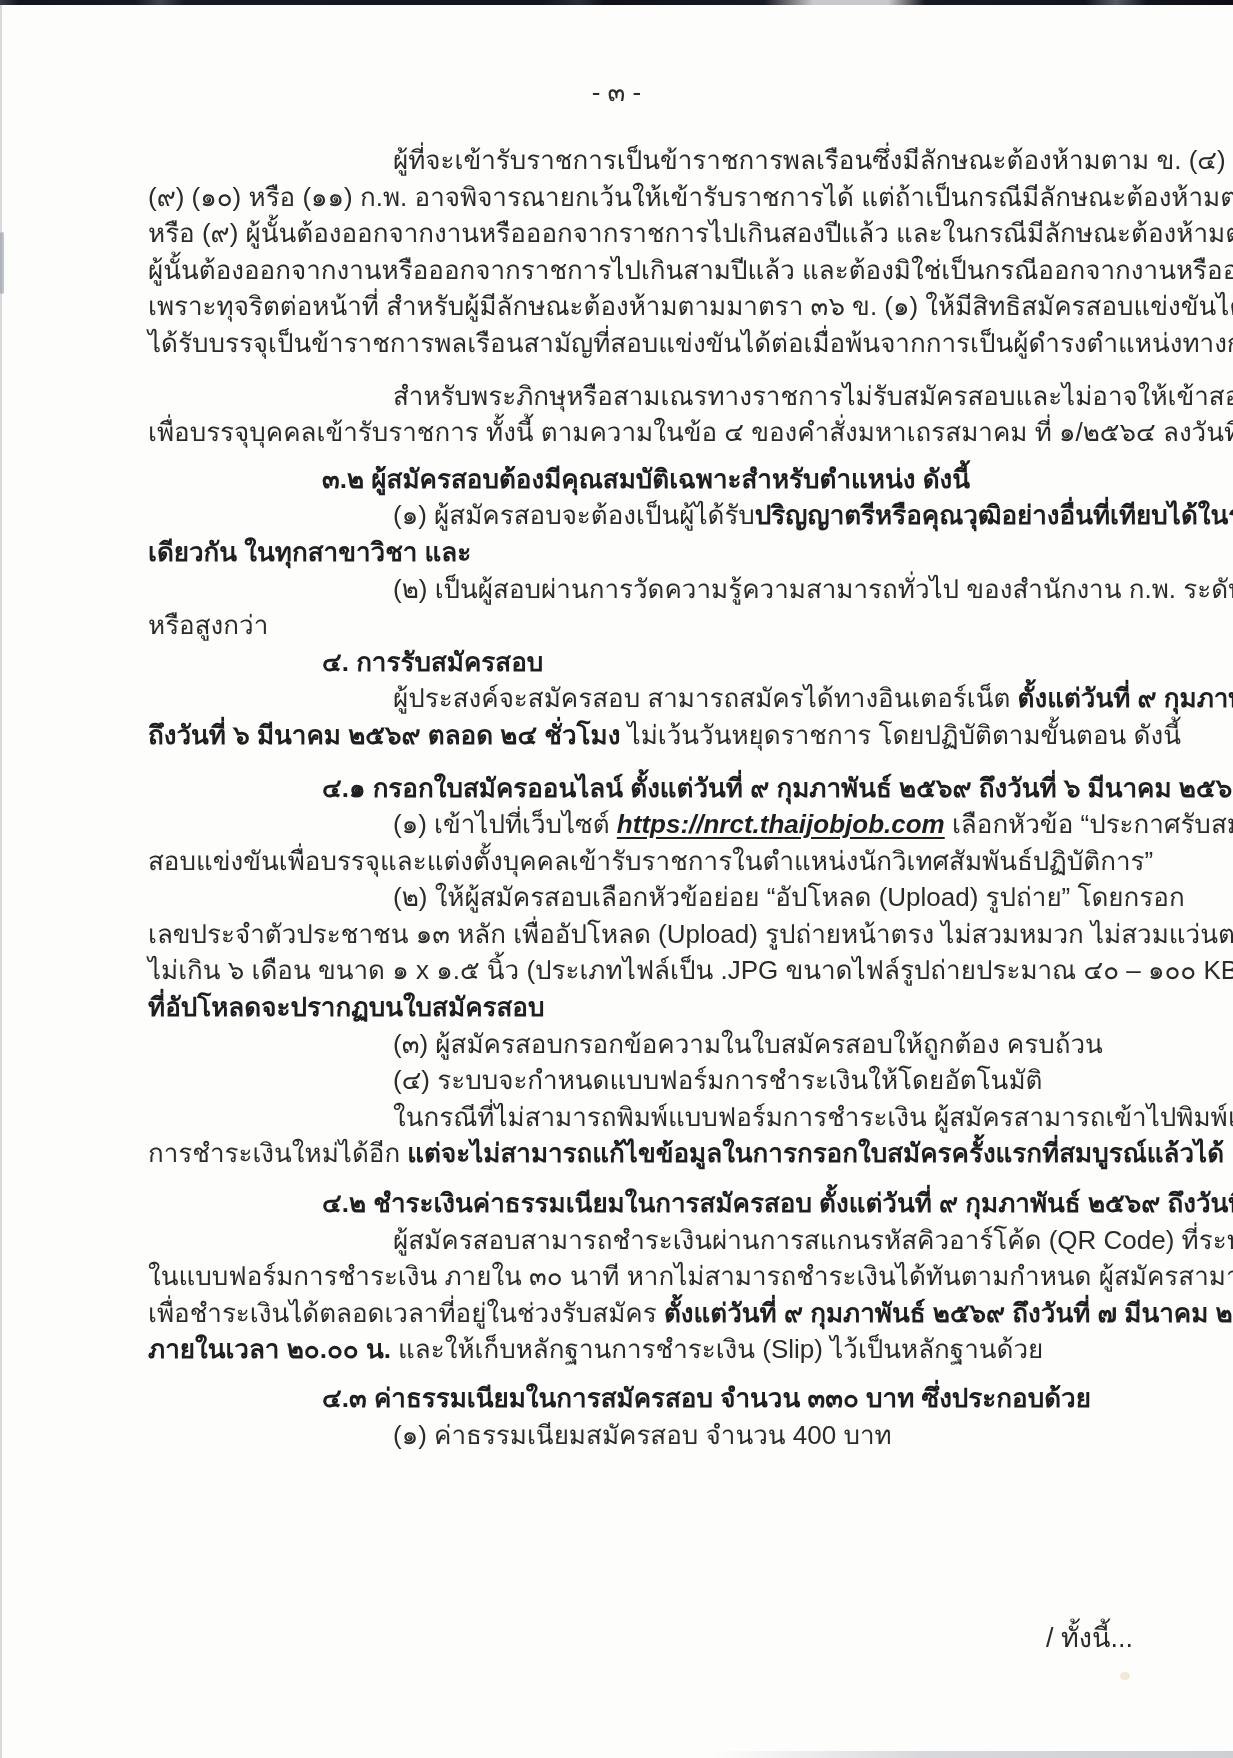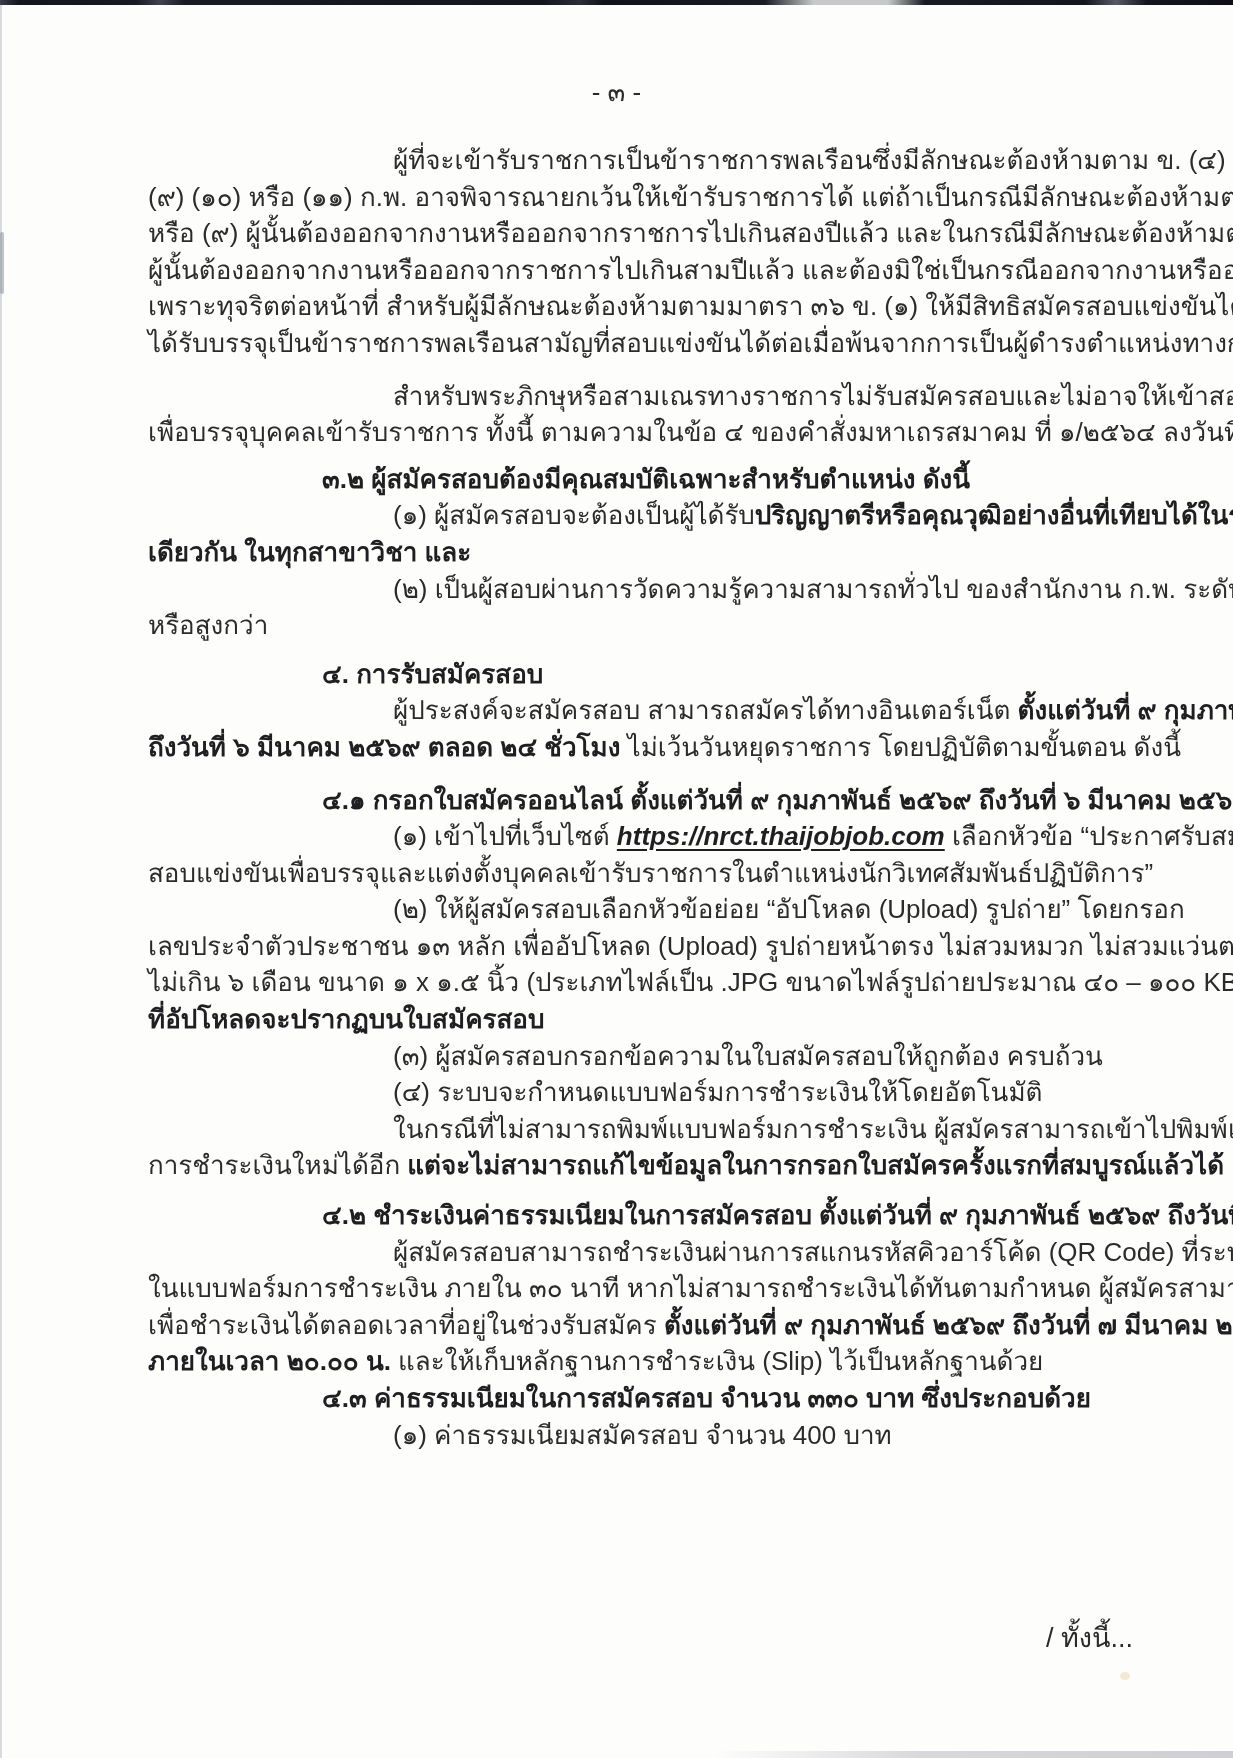--- a/index.html
+++ b/index.html
@@ -73,38 +73,38 @@
       <div class="line indent-flush"><span class="run">ผู้นั้นต้องออกจากงานหรือออกจากราชการไปเกินสามปีแล้ว และต้องมิใช่เป็นกรณีออกจากงานหรือออกจากราชการ</span></div>
       <div class="line indent-flush"><span class="run">เพราะทุจริตต่อหน้าที่ สำหรับผู้มีลักษณะต้องห้ามตามมาตรา ๓๖ ข. (๑) ให้มีสิทธิสมัครสอบแข่งขันได้ แต่จะมีสิทธิ</span></div>
       <div class="line indent-flush"><span class="run">ได้รับบรรจุเป็นข้าราชการพลเรือนสามัญที่สอบแข่งขันได้ต่อเมื่อพ้นจากการเป็นผู้ดำรงตำแหน่งทางการเมืองแล้ว</span></div>
       <div class="line indent-para" style="margin-top: 16px;"><span class="run">สำหรับพระภิกษุหรือสามเณรทางราชการไม่รับสมัครสอบและไม่อาจให้เข้าสอบแข่งขัน</span></div>
       <div class="line indent-flush"><span class="run">เพื่อบรรจุบุคคลเข้ารับราชการ ทั้งนี้ ตามความในข้อ ๔ ของคำสั่งมหาเถรสมาคม ที่ ๑/๒๕๖๔ ลงวันที่ ๒๘ กันยายน ๒๕๖๔</span></div>
       <div class="line indent-head" style="margin-top: 10px;"><span class="run b">๓.๒ ผู้สมัครสอบต้องมีคุณสมบัติเฉพาะสำหรับตำแหน่ง ดังนี้</span></div>
       <div class="line indent-item"><span class="run">(๑) ผู้สมัครสอบจะต้องเป็นผู้ได้รับ</span><span class="run b">ปริญญาตรีหรือคุณวุฒิอย่างอื่นที่เทียบได้ในระดับ</span></div>
       <div class="line indent-flush"><span class="run b">เดียวกัน ในทุกสาขาวิชา และ</span></div>
       <div class="line indent-item"><span class="run">(๒) เป็นผู้สอบผ่านการวัดความรู้ความสามารถทั่วไป ของสำนักงาน ก.พ. ระดับปริญญาตรี</span></div>
       <div class="line indent-flush"><span class="run">หรือสูงกว่า</span></div>
-      <div class="line indent-head" style="margin-top: 12px;"><span class="run b">๔. การรับสมัครสอบ</span></div>
+      <div class="line indent-head" style=""><span class="run b">๔. การรับสมัครสอบ</span></div>
       <div class="line indent-para"><span class="run">ผู้ประสงค์จะสมัครสอบ สามารถสมัครได้ทางอินเตอร์เน็ต </span><span class="run b">ตั้งแต่วันที่ ๙ กุมภาพันธ์ ๒๕๖๙</span></div>
       <div class="line indent-flush"><span class="run b">ถึงวันที่ ๖ มีนาคม ๒๕๖๙ ตลอด ๒๔ ชั่วโมง</span><span class="run"> ไม่เว้นวันหยุดราชการ โดยปฏิบัติตามขั้นตอน ดังนี้</span></div>
       <div class="line indent-head" style="margin-top: 16px;"><span class="run b">๔.๑ กรอกใบสมัครออนไลน์ ตั้งแต่วันที่ ๙ กุมภาพันธ์ ๒๕๖๙ ถึงวันที่ ๖ มีนาคม ๒๕๖๙</span></div>
       <div class="line indent-item"><span class="run">(๑) เข้าไปที่เว็บไซต์ </span><span class="run b u">https://nrct.thaijobjob.com</span><span class="run"> เลือกหัวข้อ “ประกาศรับสมัคร</span></div>
       <div class="line indent-flush"><span class="run">สอบแข่งขันเพื่อบรรจุและแต่งตั้งบุคคลเข้ารับราชการในตำแหน่งนักวิเทศสัมพันธ์ปฏิบัติการ”</span></div>
       <div class="line indent-item"><span class="run">(๒) ให้ผู้สมัครสอบเลือกหัวข้อย่อย “อัปโหลด (Upload) รูปถ่าย” โดยกรอก</span></div>
       <div class="line indent-flush"><span class="run">เลขประจำตัวประชาชน ๑๓ หลัก เพื่ออัปโหลด (Upload) รูปถ่ายหน้าตรง ไม่สวมหมวก ไม่สวมแว่นตาดำ ถ่ายไว้</span></div>
       <div class="line indent-flush"><span class="run">ไม่เกิน ๖ เดือน ขนาด ๑ x ๑.๕ นิ้ว (ประเภทไฟล์เป็น .JPG ขนาดไฟล์รูปถ่ายประมาณ ๔๐ – ๑๐๐ KB) </span></div>
       <div class="line indent-flush"><span class="run b">ที่อัปโหลดจะปรากฏบนใบสมัครสอบ</span></div>
       <div class="line indent-item"><span class="run">(๓) ผู้สมัครสอบกรอกข้อความในใบสมัครสอบให้ถูกต้อง ครบถ้วน</span></div>
       <div class="line indent-item"><span class="run">(๔) ระบบจะกำหนดแบบฟอร์มการชำระเงินให้โดยอัตโนมัติ</span></div>
       <div class="line indent-para"><span class="run">ในกรณีที่ไม่สามารถพิมพ์แบบฟอร์มการชำระเงิน ผู้สมัครสามารถเข้าไปพิมพ์แบบฟอร์ม</span></div>
       <div class="line indent-flush"><span class="run">การชำระเงินใหม่ได้อีก </span><span class="run b">แต่จะไม่สามารถแก้ไขข้อมูลในการกรอกใบสมัครครั้งแรกที่สมบูรณ์แล้วได้</span></div>
       <div class="line indent-head" style="margin-top: 13px;"><span class="run b">๔.๒ ชำระเงินค่าธรรมเนียมในการสมัครสอบ ตั้งแต่วันที่ ๙ กุมภาพันธ์ ๒๕๖๙ ถึงวันที่</span></div>
       <div class="line indent-para"><span class="run">ผู้สมัครสอบสามารถชำระเงินผ่านการสแกนรหัสคิวอาร์โค้ด (QR Code) ที่ระบบกำหนด</span></div>
       <div class="line indent-flush"><span class="run">ในแบบฟอร์มการชำระเงิน ภายใน ๓๐ นาที หากไม่สามารถชำระเงินได้ทันตามกำหนด ผู้สมัครสามารถเข้าระบบ</span></div>
       <div class="line indent-flush"><span class="run">เพื่อชำระเงินได้ตลอดเวลาที่อยู่ในช่วงรับสมัคร </span><span class="run b">ตั้งแต่วันที่ ๙ กุมภาพันธ์ ๒๕๖๙ ถึงวันที่ ๗ มีนาคม ๒๕๖๙</span></div>
       <div class="line indent-flush"><span class="run b">ภายในเวลา ๒๐.๐๐ น.</span><span class="run"> และให้เก็บหลักฐานการชำระเงิน (Slip) ไว้เป็นหลักฐานด้วย</span></div>
-      <div class="line indent-head" style=""><span class="run b">๔.๓ ค่าธรรมเนียมในการสมัครสอบ จำนวน ๓๓๐ บาท ซึ่งประกอบด้วย</span></div>
+      <div class="line indent-head" style="margin-top: 12px;"><span class="run b">๔.๓ ค่าธรรมเนียมในการสมัครสอบ จำนวน ๓๓๐ บาท ซึ่งประกอบด้วย</span></div>
       <div class="line indent-item"><span class="run">(๑) ค่าธรรมเนียมสมัครสอบ จำนวน 400 บาท</span></div>
     </div>
   <div class="continuation">/ ทั้งนี้...</div>
   <div class="scan-speck"></div>
   <div class="scan-shadow-bottom"></div>
 </div>
 
 </body></html>

